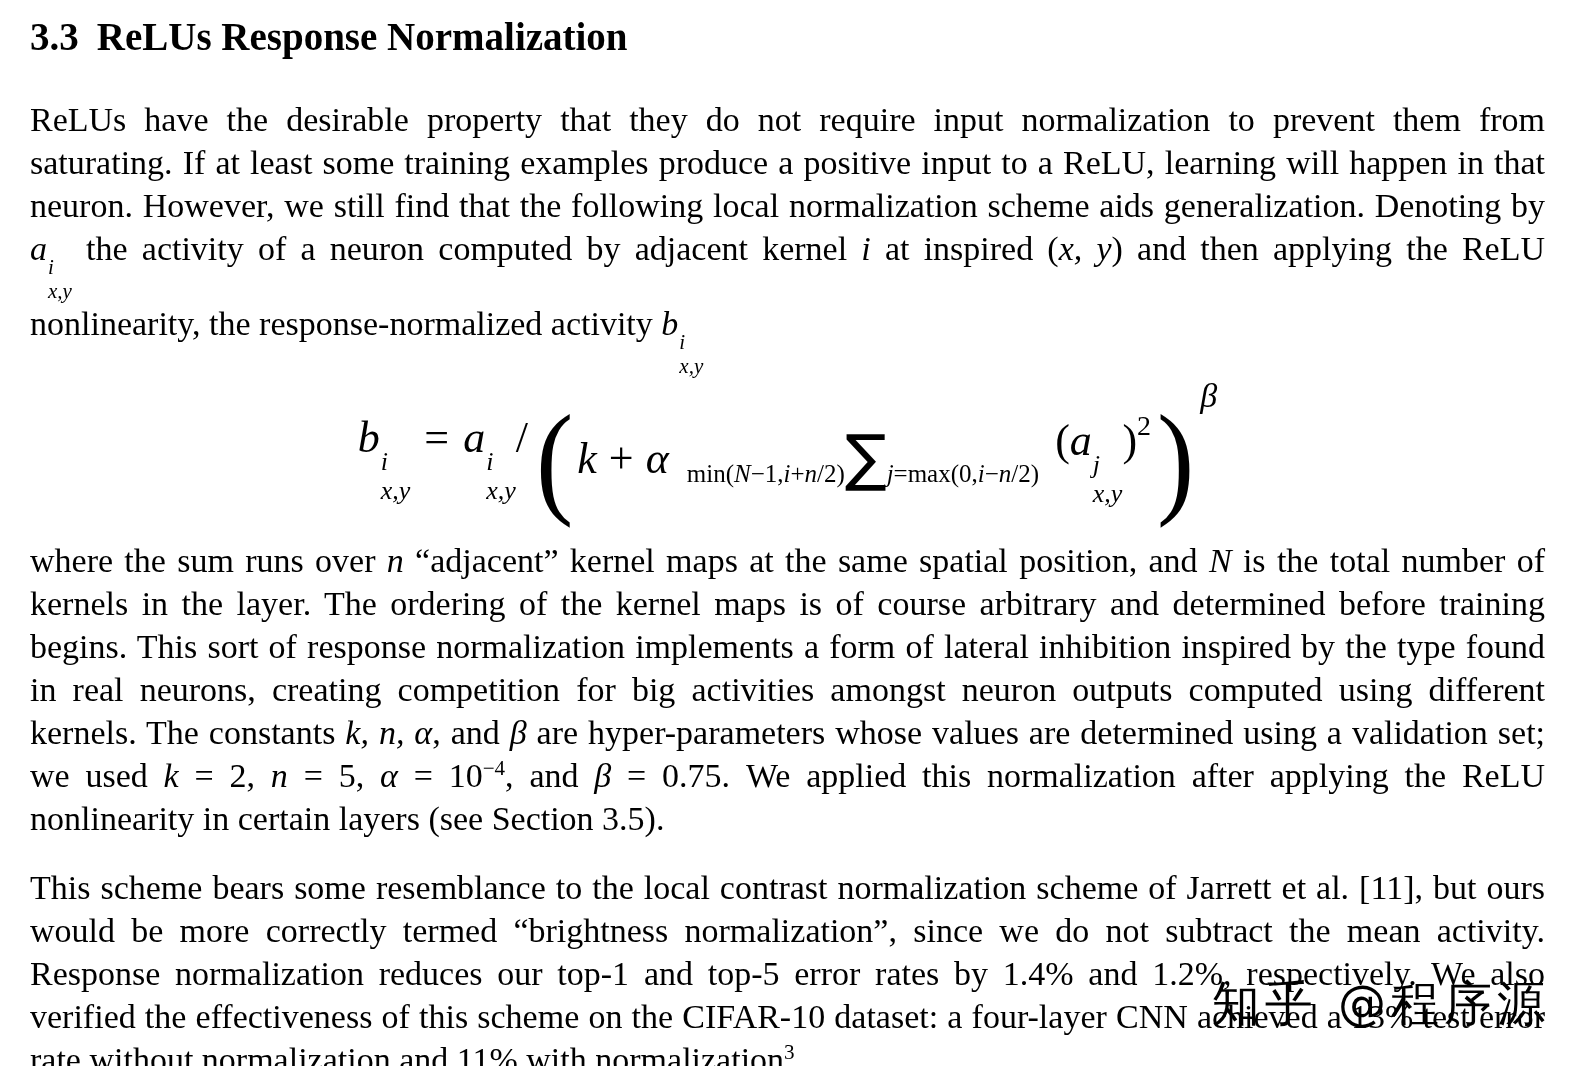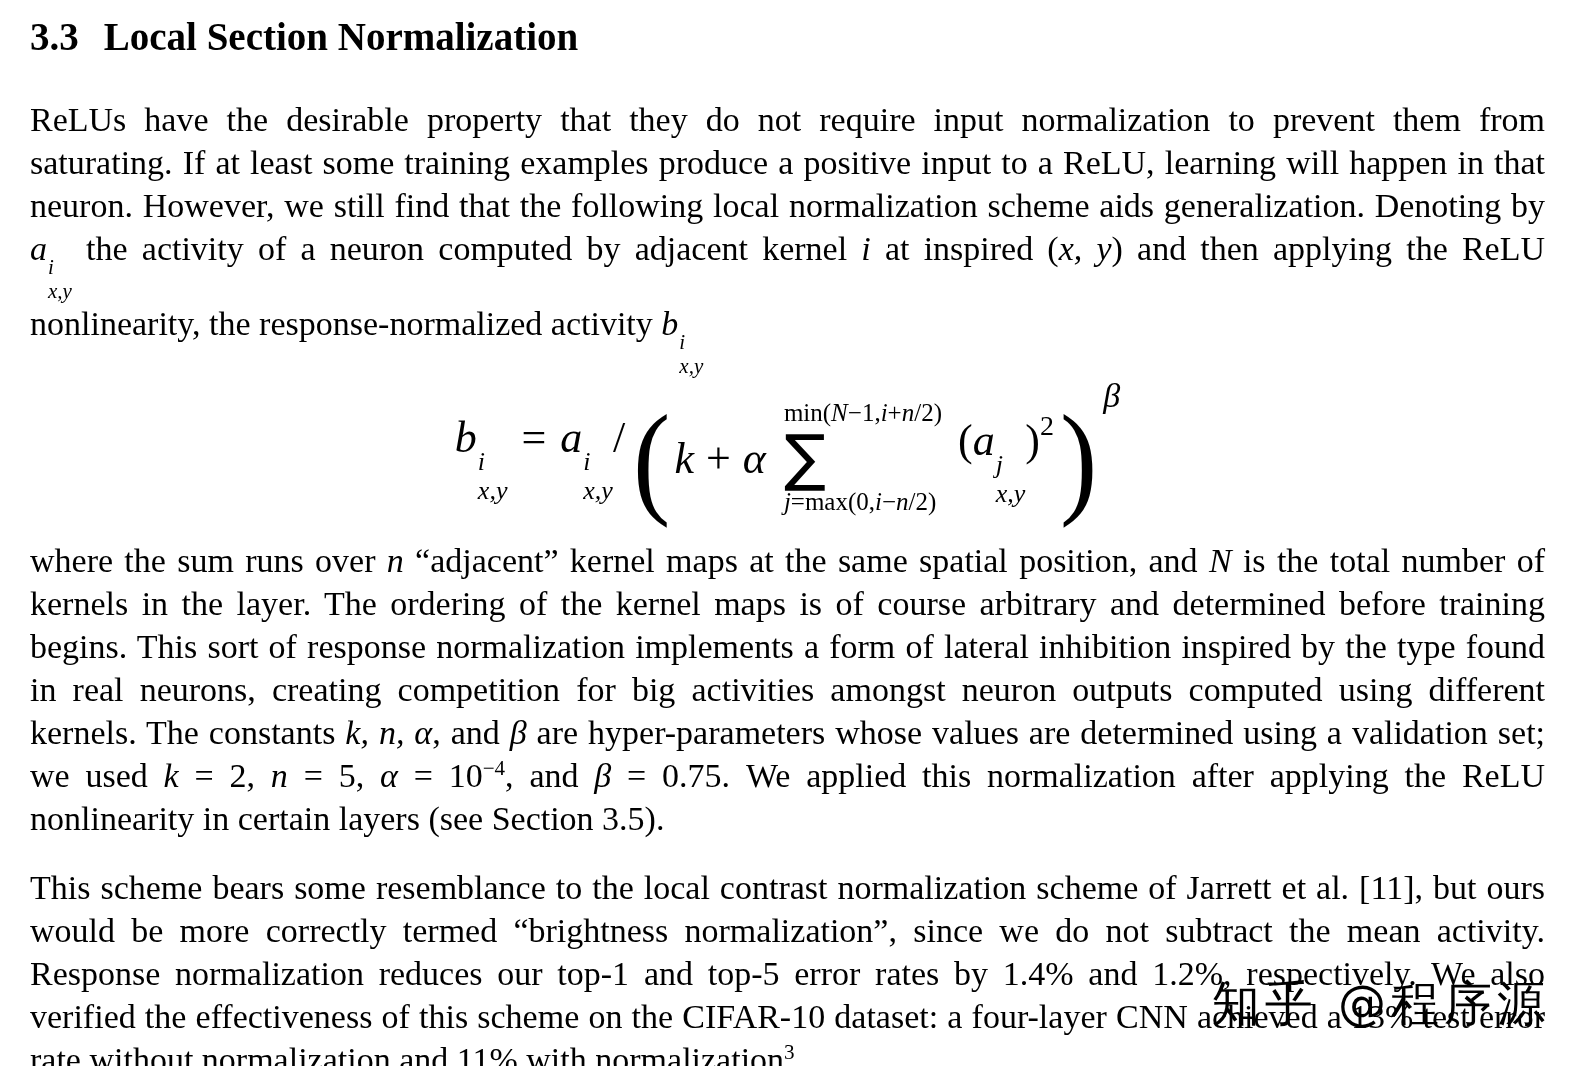--- a/index.html
+++ b/index.html
@@ -5,21 +5,21 @@
   html,body{margin:0;padding:0;background:#ffffff;}
   body{
     width:1572px;height:1066px;overflow:hidden;position:relative;
     font-family:"Liberation Serif", serif;color:#000;
   }
   .page{padding:14px 27px 0 30px;}
   h1{
     font-size:39px;font-weight:bold;margin:0 0 38px 0;line-height:46px;
     font-family:"Liberation Serif", serif;
   }
-  .sec-num{margin-right:25px;}
+  .sec-num{margin-right:18px;}
   p.body{
     font-size:34px;line-height:43px;text-align:justify;margin:0;
   }
   p.p3{margin-top:26px;}
   .mvar{font-style:italic;}
   .sup{font-size:0.62em;vertical-align:super;line-height:0;}
   
   .supsub{
     display:inline-flex;flex-direction:column;align-items:flex-start;
     line-height:1;vertical-align:-14px;margin-left:1px;
@@ -36,21 +36,21 @@
   .formula .supsub .ss-sup,.formula .supsub .ss-sub{font-size:26px;font-style:italic;line-height:1;}
   .formula .eq{margin:0 14px;}
   .formula .op{margin:0 12px;}
   .bigparen{
     font-size:112px;line-height:1;font-weight:normal;
     transform:scaleY(1.12);display:inline-block;
   }
   .bp-open{margin-left:8px;margin-right:4px;}
   .bp-close{margin-left:6px;}
   .sum-stack{
-    display:flex;flex-direction:column;align-items:flex-start;
+    display:flex;flex-direction:row;align-items:flex-end;
     margin:0 16px 0 18px;
   }
   .sum-limit{font-size:25px;line-height:1.15;}
   .sigma{
     font-size:62px;line-height:0.95;font-family:"DejaVu Sans", sans-serif;
     margin:1px 0;
   }
   .exp{font-size:28px;vertical-align:20px;}
   .beta-exp{
     align-self:flex-start;font-size:34px;margin:0 0 0 6px;
@@ -60,21 +60,21 @@
     font-size:48px;letter-spacing:5px;color:#000000;
     font-family:"DejaVu Sans", sans-serif;z-index:5;
   }
 </style>
 </head>
 <body>
 
 <div class="page">
 
   <h1>
-    <span class="sec-num">3.3</span><span>Local Section Normalization</span>
+    <span class="sec-num">3.3</span><span>ReLUs Response Normalization</span>
   </h1>
 
   <p class="body"><span>ReLUs have the desirable property that they do not require input normalization to prevent them from saturating. If at least some training examples produce a positive input to a ReLU, learning will happen in that neuron. However, we still find that the following local normalization scheme aids generalization. Denoting by </span><span class="mvar">a</span><span class="supsub">
         <span class="ss-sup">i</span>
         <span class="ss-sub">x,y</span>
       </span><span> the activity of a neuron computed by adjacent kernel </span><span class="mvar">i</span><span> at inspired (</span><span class="mvar">x, y</span><span>) and then applying the ReLU nonlinearity, the response-normalized activity </span><span class="mvar">b</span><span class="supsub">
         <span class="ss-sup">i</span>
         <span class="ss-sub">x,y</span>
       </span></p>
 

